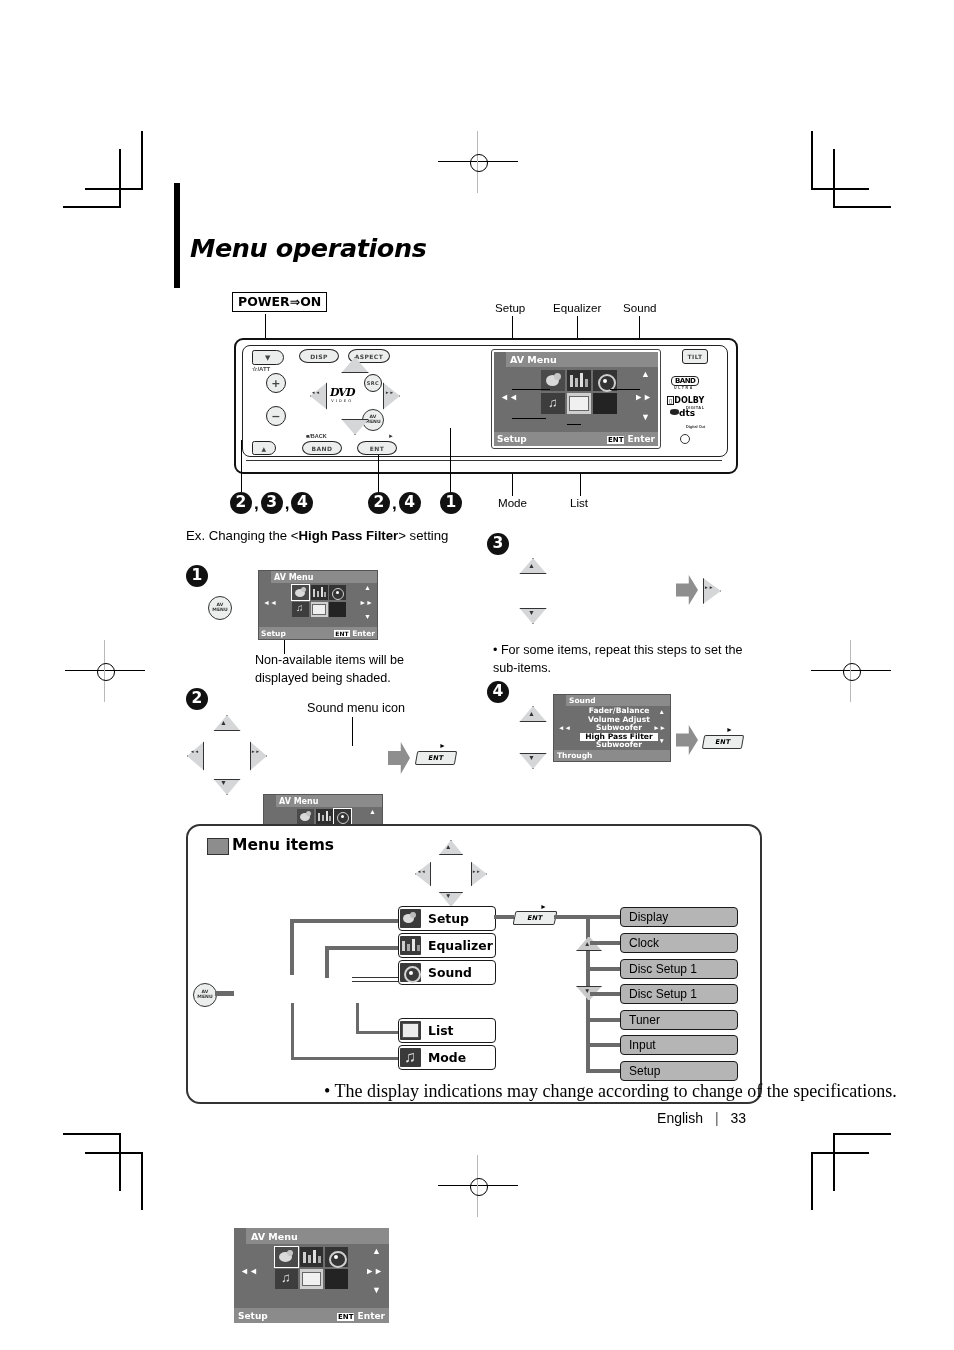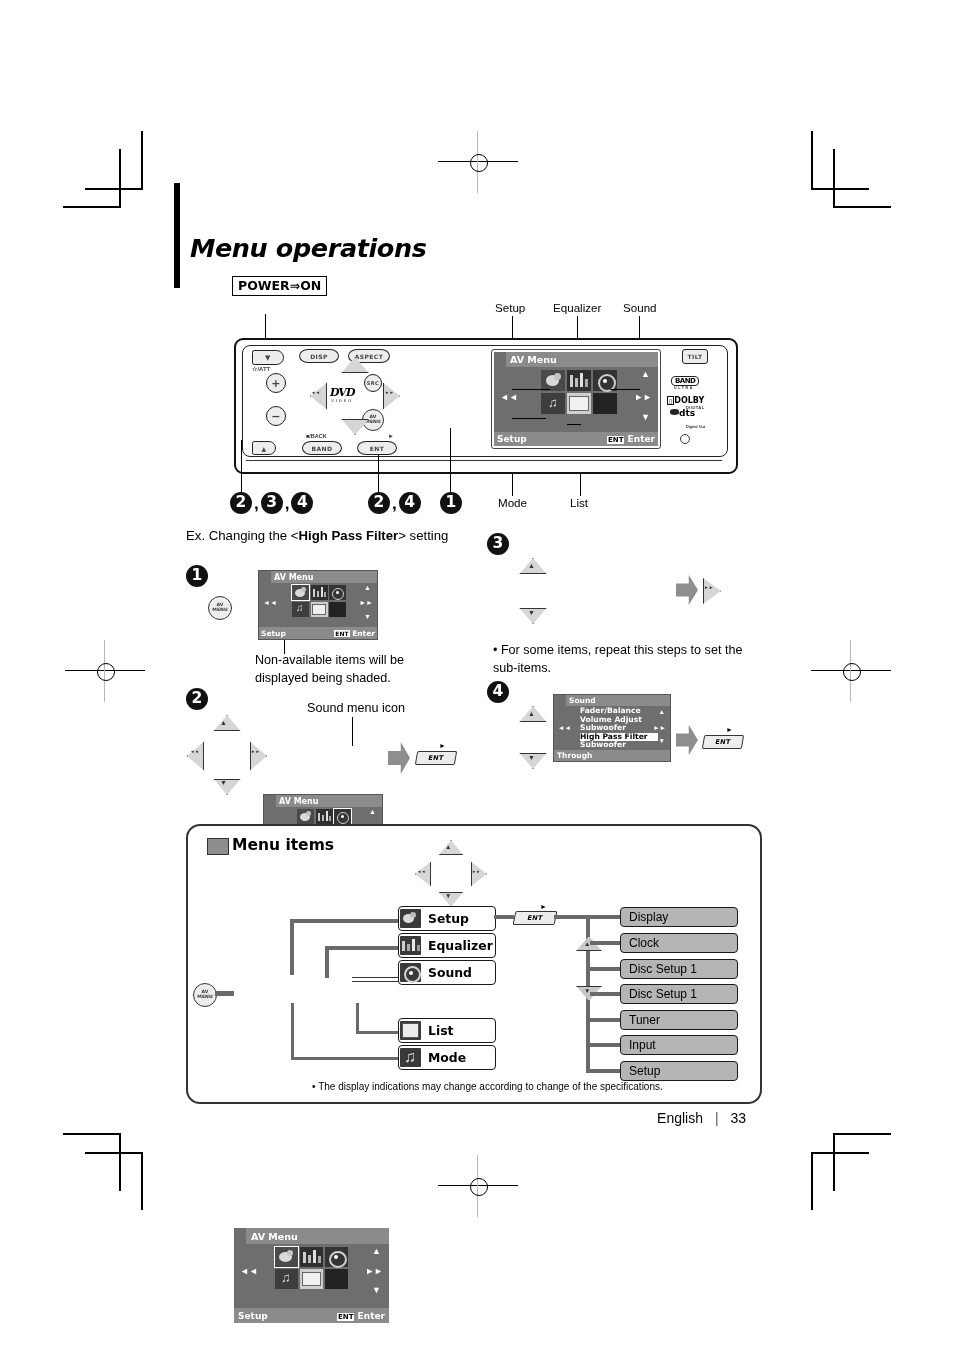--- a/index.html
+++ b/index.html
@@ -19,21 +19,21 @@
   #title-rule{left:174px;top:183px;width:6px;height:105px;background:#000;}
   #page-title{left:190px;top:233px;font-size:25.5px;font-weight:bold;font-style:italic;
      letter-spacing:-0.4px;font-family:"DejaVu Sans",sans-serif;}
 
   
   .lbl{font-size:11.6px;line-height:1.28;}
   .lblsm{font-size:10.6px;}
   .leader{position:absolute;background:#000;width:1.4px;}
   .leaderh{position:absolute;background:#000;height:1.4px;}
 
-  .powerbox{left:232px;top:276px;border:1.7px solid #000;padding:1px 5px 2px;
+  .powerbox{left:232px;top:292px;border:1.7px solid #000;padding:1px 5px 2px;
      font-size:12.5px;font-weight:bold;letter-spacing:0px;font-family:"DejaVu Sans",sans-serif;}
 
   
   .cnum{display:inline-flex;align-items:center;justify-content:center;
      width:19px;height:19px;border-radius:50%;background:#111;color:#fff;
      font-size:13.5px;font-weight:bold;font-family:"DejaVu Sans",sans-serif;line-height:1;}
   .cnum.big{width:22px;height:22px;font-size:15.5px;}
   .comma{font-size:17px;font-weight:bold;vertical-align:-2px;padding:0 2px;}
 
   
@@ -394,21 +394,21 @@
 <div class="abs" style="left:528px;top:609px;font-size:7px;color:#333;">▼</div>
 
 <div class="abs lscr" style="left:553px;top:554px;width:118px;height:68px;border:1px solid #555;">
   <div class="scr-bar scr-title" style="height:11px;font-size:7.5px;padding-left:3px;">
     <span>Sound</span>
   </div>
   <div class="abs" style="left:4px;top:29px;color:#fff;font-size:6.5px;">◄◄</div>
   <div class="abs" style="right:4px;top:29px;color:#fff;font-size:6.5px;">►►</div>
   <div class="abs" style="right:5px;top:13px;color:#fff;font-size:6.5px;">▲</div>
   <div class="abs" style="right:5px;top:42px;color:#fff;font-size:6.5px;">▼</div>
-  <div class="abs" style="left:26px;top:12px;width:78px;">
+  <div class="abs" style="left:26px;top:12px;width:78px;text-align:center;">
     <div class="lrow" style="font-size:7.6px;line-height:8.6px;">Fader/Balance</div>
     <div class="lrow" style="font-size:7.6px;line-height:8.6px;">Volume Adjust</div>
     <div class="lrow" style="font-size:7.6px;line-height:8.6px;">Subwoofer</div>
     <div class="lrow sel" style="font-size:7.6px;line-height:8.6px;">High Pass Filter</div>
     <div class="lrow" style="font-size:7.6px;line-height:8.6px;">Subwoofer</div>
   </div>
   <div class="scr-bar scr-foot" style="height:11px;font-size:7.5px;padding:0 3px;">
     <span>Through</span>
   </div>
 </div>
@@ -581,21 +581,21 @@
 <div class="conn" style="left:590px;top:1069px;width:32px;height:4px;"></div>
 
 <div class="rbox" style="left:620px;top:907px;">Display</div>
 <div class="rbox" style="left:620px;top:933px;">Clock</div>
 <div class="rbox" style="left:620px;top:959px;">Disc Setup 1</div>
 <div class="rbox" style="left:620px;top:984px;">Disc Setup 1</div>
 <div class="rbox" style="left:620px;top:1010px;">Tuner</div>
 <div class="rbox" style="left:620px;top:1035px;">Input</div>
 <div class="rbox" style="left:620px;top:1061px;">Setup</div>
 
-<div class="abs" style="left:312px;top:1081px;font-size:10px;">
+<div class="abs" style="left:324px;top:1081px;font-size:18px;font-family:Liberation Serif, serif;">
   <span>•</span>
   <span>The display indications may change according to change of the specifications.</span>
 </div>
 
 <div class="abs" id="footer">
   <span>English</span>
   <span style="padding:0 8px;color:#555;">|</span>
   <span>33</span>
 </div>
 

